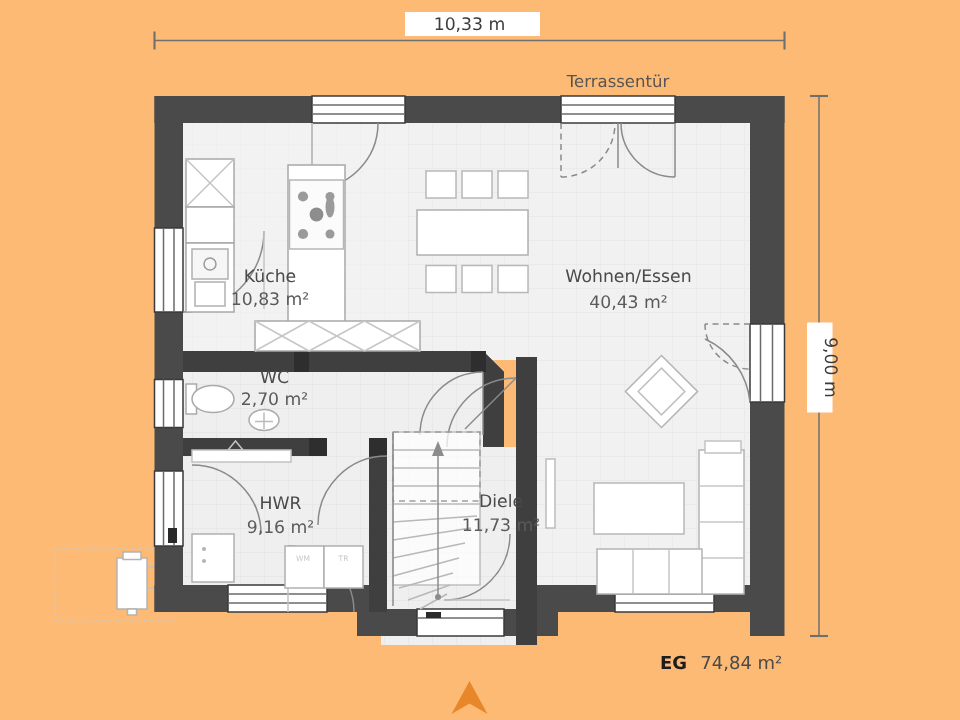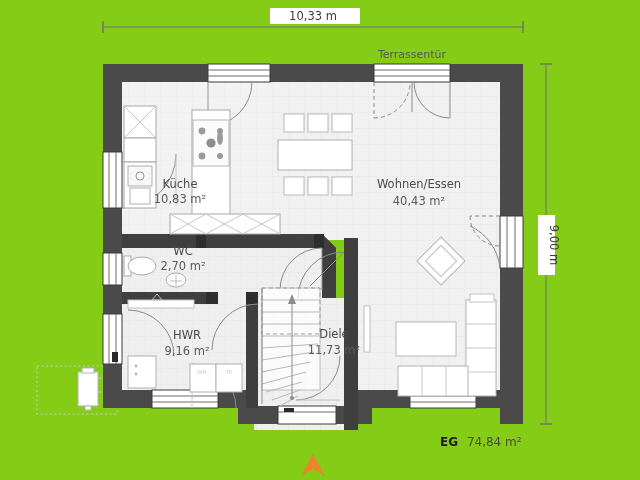--- a/index.html
+++ b/index.html
@@ -1,18 +1,18 @@
 <!DOCTYPE html>
 <html><head>
 <meta charset="utf-8">
 <style>
   html,body{margin:0;padding:0;background:#ffffff;}
   body{width:640px;height:480px;overflow:hidden;
        font-family:"DejaVu Sans","Liberation Sans",sans-serif;}
-  #stage{position:relative;width:640px;height:480px;background:#84cc16;}
+  #stage{position:relative;width:640px;height:480px;background:#fdba74;}
   svg{display:block;}
   .dimtext{font-family:"DejaVu Sans","Liberation Sans",sans-serif;font-size:11.5px;fill:#3c3c3c;}
   .roomname{font-family:"DejaVu Sans","Liberation Sans",sans-serif;font-size:11.5px;fill:#4a4a4a;}
   .roomarea{font-family:"DejaVu Sans","Liberation Sans",sans-serif;font-size:11.5px;fill:#5a5a5a;}
   .doorlabel{font-family:"DejaVu Sans","Liberation Sans",sans-serif;font-size:11px;fill:#555;}
   .totallabel{font-family:"DejaVu Sans","Liberation Sans",sans-serif;font-size:12px;fill:#4a4a4a;}
   .totalbold{font-weight:bold;fill:#1d1d1d;}
 </style>
 </head>
 <body>

